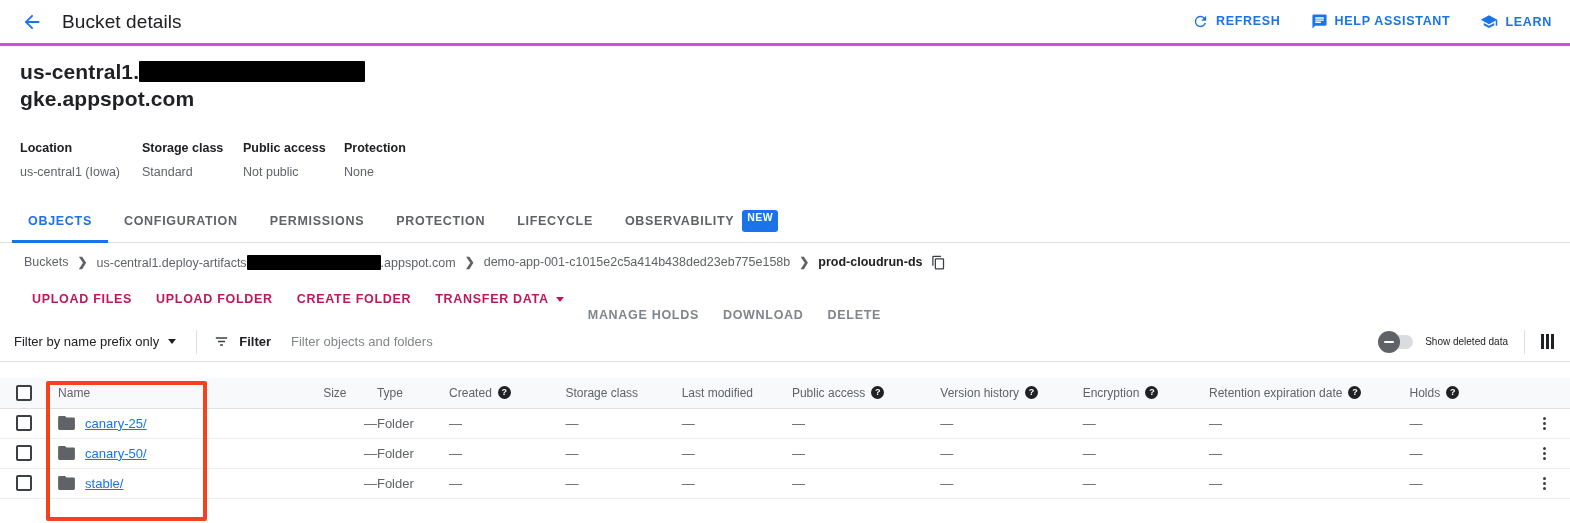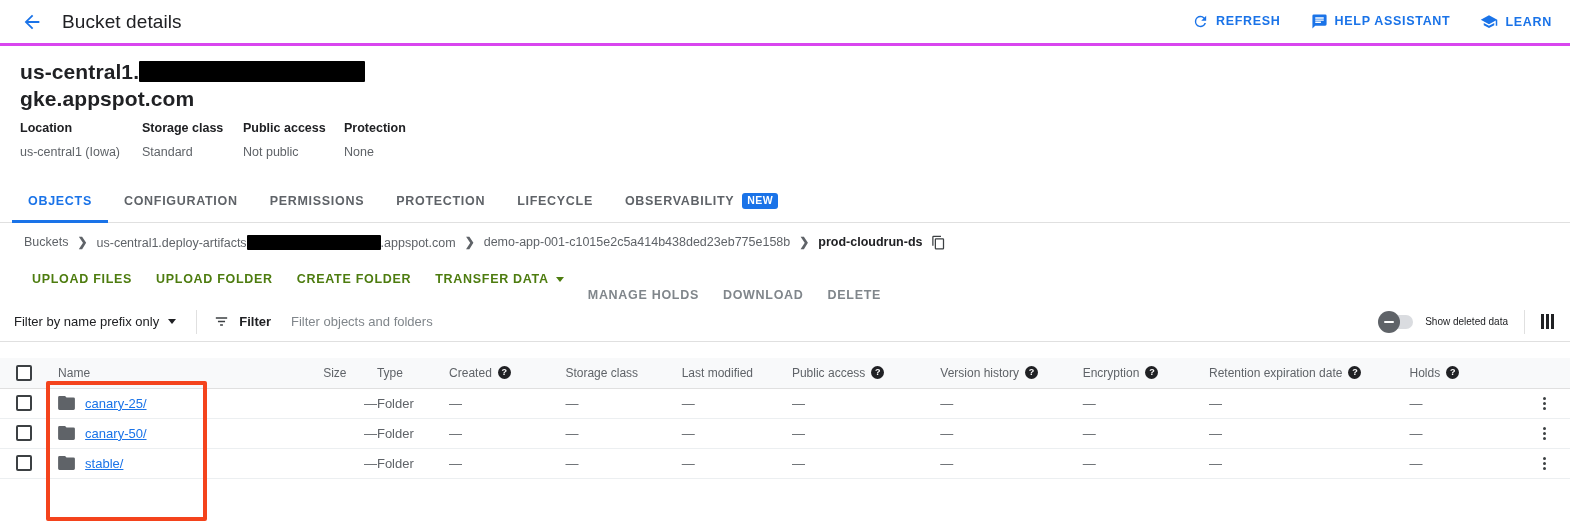--- a/index.html
+++ b/index.html
@@ -42,21 +42,21 @@
   
   .bucket-head { padding: 12px 0 0 20px; }
   .bucket-name {
     font-size: 21px; font-weight: 700; color: #202124;
     line-height: 27px; max-width: 520px; letter-spacing: .1px;
   }
   .redact {
     display: inline-block; background: #000; vertical-align: -3px;
     height: 21px; width: 226px; border-radius: 1px;
   }
-  .meta-row { display: flex; margin-top: 8px; }
+  .meta-row { display: flex; margin-top: 28px; }
   .meta-col { margin-right: 0; }
   .meta-col.c0 { width: 122px; }
   .meta-col.c1 { width: 101px; }
   .meta-col.c2 { width: 101px; }
   .meta-col.c3 { width: 120px; }
   .meta-label { font-size: 12.5px; font-weight: 700; color: #202124; line-height: 17px; }
   .meta-value { font-size: 12.5px; color: #5f6368; margin-top: 7px; line-height: 17px; }
 
   
   .tabs {
@@ -69,21 +69,21 @@
     padding: 0 16px; font-size: 12.5px; font-weight: 600; letter-spacing: .7px;
     color: #5f6368; cursor: pointer; white-space: nowrap;
   }
   .tab.active { color: #1a73e8; }
   .tab.active::after {
     content: ""; position: absolute; left: 0; right: 0; bottom: -1px;
     height: 3px; background: #1a73e8;
   }
   .badge-new {
     background: #1a73e8; color: #fff; font-size: 10.5px; font-weight: 700;
-    letter-spacing: .4px; padding: 2px 5px 3px; border-radius: 3px; line-height: 1;
+    letter-spacing: .4px; padding: 2px 5px 9px; border-radius: 3px; line-height: 1;
   }
 
   
   .breadcrumb {
     display: flex; align-items: center; height: 38px;
     padding-left: 24px; font-size: 12.5px; color: #5f6368; gap: 0;
   }
   .crumb { white-space: nowrap; }
   .crumb.link { cursor: pointer; }
   .crumb.current { color: #202124; font-weight: 700; }
@@ -97,21 +97,21 @@
   }
   .copy-ico { margin-left: 9px; cursor: pointer; display: inline-flex; }
 
   
   .toolbar {
     display: flex; align-items: center; height: 36px;
     padding-left: 20px; gap: 0;
   }
   .tb-btn {
     font-size: 12.5px; font-weight: 600; letter-spacing: .7px;
-    color: #4d7c0f; cursor: pointer; padding: 0 12px; white-space: nowrap;
+    color: #be185d; cursor: pointer; padding: 0 12px; white-space: nowrap;
     display: flex; align-items: center; gap: 7px;
   }
   .tb-btn.disabled { color: #80868b; cursor: default; margin-top: 31px; }
   .caret-dn {
     width: 0; height: 0; border-left: 4px solid transparent;
     border-right: 4px solid transparent; border-top: 5px solid currentColor;
     display: inline-block;
   }
 
   

